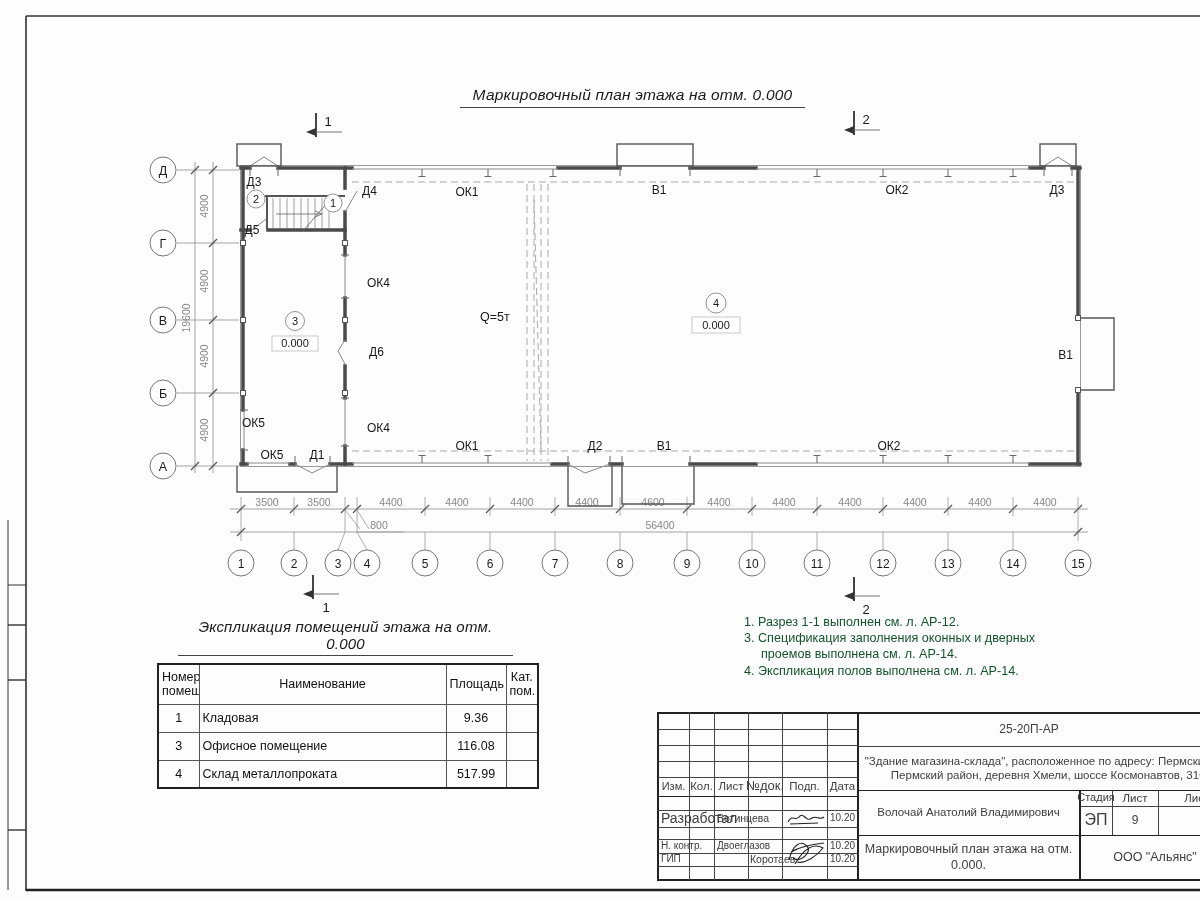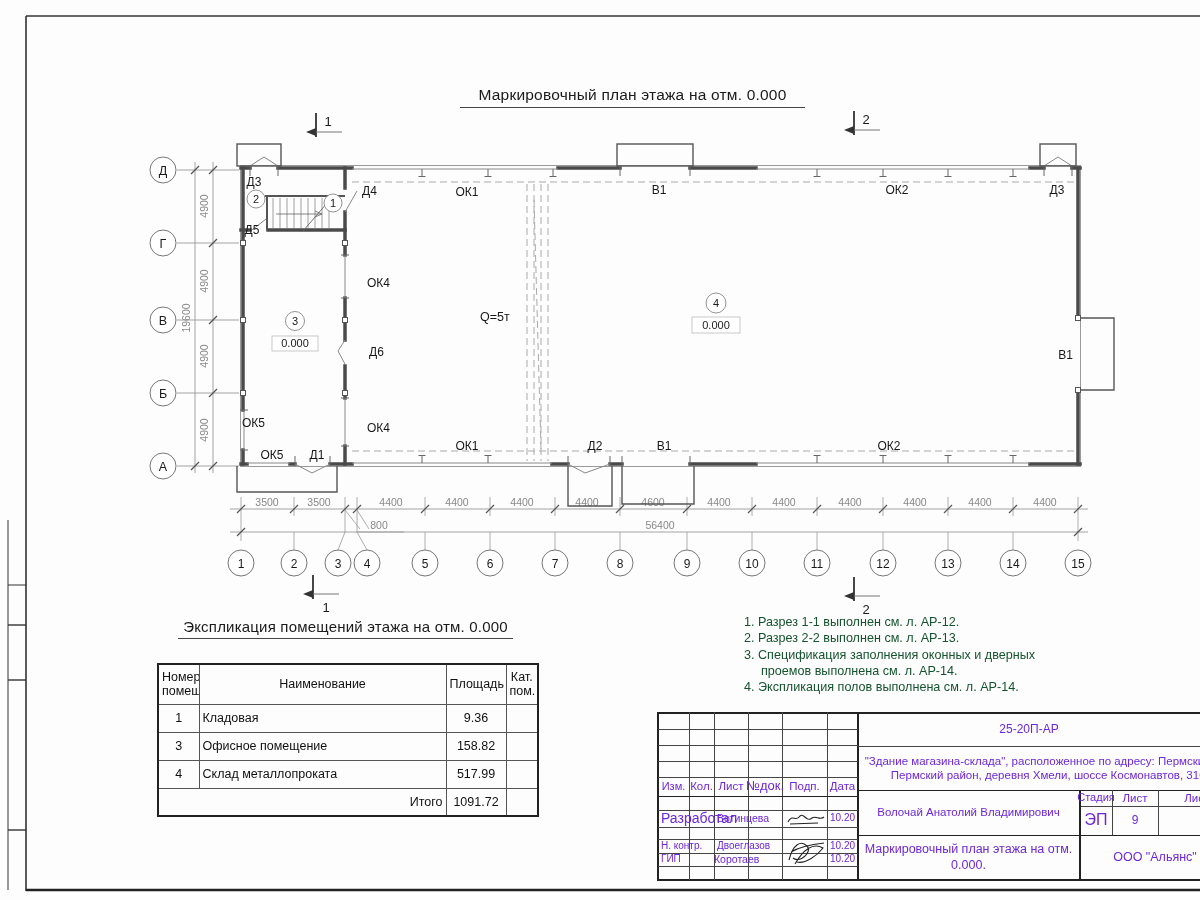--- a/index.html
+++ b/index.html
@@ -5,38 +5,38 @@
   html,body{margin:0;padding:0;}
   body{
     width:1200px;height:900px;overflow:hidden;position:relative;
     background:#fdfdfd;font-family:"Liberation Sans",sans-serif;color:#111;
   }
   .abs{position:absolute;}
   .vline{position:absolute;background:#444;width:1px;}
   .hline{position:absolute;background:#444;height:1px;}
   .major{background:#222;}
   .plan-title{
-    font-size:15.5px;color:#1a1a1a;text-align:center;
+    font-style:italic;font-size:15.5px;color:#1a1a1a;text-align:center;
     border-bottom:1.2px solid #444;padding-bottom:3px;letter-spacing:.2px;
   }
   
   table.expl{border-collapse:collapse;table-layout:fixed;width:380px;font-size:12.5px;color:#111;}
   table.expl td,table.expl th{border:1px solid #555;font-weight:normal;padding:0 3px;overflow:hidden;}
   table.expl{border:2px solid #222;}
   table.expl th{text-align:center;vertical-align:middle;line-height:1.15;}
   table.expl td{vertical-align:middle;}
   .cell-c{text-align:center;}
   .cell-l{text-align:left;padding-left:6px;margin-left:32px;}
   .cell-r{text-align:right;padding-right:5px;}
   
   .notes{font-size:12.6px;line-height:1.27;color:#14532d;}
   .notes div{padding-left:17px;text-indent:-17px;margin-bottom:.5px;}
   
   .tb-text{position:absolute;display:flex;align-items:center;justify-content:center;
-           text-align:center;color:#6d28d9;line-height:1.25;}
+           text-align:center;color:#404040;line-height:1.25;}
   .tb-left{justify-content:flex-start;text-align:left;}
 </style>
 </head>
 <body>
 
 <svg class="abs" style="left:0;top:0" width="1200" height="900" viewBox="0 0 1200 900" font-family="Liberation Sans, sans-serif">
 
   <g stroke="#333">
     <line x1="26" y1="16" x2="1200" y2="16" stroke-width="1.6"></line>
     <line x1="26" y1="16" x2="26" y2="891" stroke-width="1.6"></line>
@@ -460,40 +460,34 @@
   </tr>
   <tr style="height:28px">
     <td class="cell-c">1</td>
     <td class="cell-l">Кладовая</td>
     <td class="cell-c">9.36</td>
     <td></td>
   </tr>
   <tr style="height:28px">
     <td class="cell-c">3</td>
     <td class="cell-l">Офисное помещение</td>
-    <td class="cell-c">158.82</td>
+    <td class="cell-c">116.08</td>
     <td></td>
   </tr>
   <tr style="height:28px">
     <td class="cell-c">4</td>
     <td class="cell-l">Склад металлопроката</td>
     <td class="cell-c">517.99</td>
     <td></td>
   </tr>
-  <tr style="height:28px">
-    <td colspan="2" class="cell-r">Итого</td>
-    <td class="cell-c">1091.72</td>
-    <td></td>
-  </tr>
 </tbody>
   </table>
 
 <div class="abs notes" style="left:744px;top:615px;width:322px">
   <div>1. Разрез 1-1 выполнен см. л. АР-12.</div>
-  <div>2. Разрез 2-2 выполнен см. л. АР-13.</div>
   <div>3. Спецификация заполнения оконных и дверных проемов выполнена см. л. АР-14.</div>
   <div>4. Экспликация полов выполнена см. л. АР-14.</div>
 </div>
 
 <div>
 
   <div class="hline major" style="left:658px;top:712px;width:542px;height:2px"></div>
   <div class="hline major" style="left:658px;top:879px;width:542px;height:2px"></div>
   <div class="vline major" style="left:657px;top:712px;height:169px;width:2px"></div>
   <div class="vline major" style="left:857px;top:712px;height:169px;width:1.6px"></div>
@@ -532,21 +526,21 @@
 
   <div class="tb-text tb-left" style="left:661px;top:810px;width:53px;height:17px;font-size:14px">Разработал</div>
   <div class="tb-text tb-left" style="left:717px;top:810px;width:64px;height:17px;font-size:10.5px">Вотинцева</div>
   <div class="tb-text" style="left:827px;top:810px;width:31px;height:17px;font-size:10px">10.20</div>
 
   <div class="tb-text tb-left" style="left:661px;top:839px;width:53px;height:14px;font-size:10px">Н. контр.</div>
   <div class="tb-text tb-left" style="left:717px;top:839px;width:64px;height:14px;font-size:10px">Двоеглазов</div>
   <div class="tb-text" style="left:827px;top:839px;width:31px;height:14px;font-size:10px">10.20</div>
 
   <div class="tb-text tb-left" style="left:661px;top:853px;width:53px;height:13px;font-size:10px">ГИП</div>
-  <div class="tb-text tb-left" style="left:714px;top:853px;width:64px;height:13px;font-size:10.5px">Коротаев</div>
+  <div class="tb-text tb-left" style="left:750px;top:853px;width:64px;height:13px;font-size:10.5px">Коротаев</div>
   <div class="tb-text" style="left:827px;top:853px;width:31px;height:13px;font-size:10px">10.20</div>
 
   <svg class="abs" style="left:784px;top:811px" width="42" height="15">
     <path d="M4,11 C8,2 12,12 16,5 C20,1 22,12 28,7 C32,4 36,10 40,6 M6,13 L34,12" stroke="#222" stroke-width="1.1" fill="none"></path>
   </svg>
   <svg class="abs" style="left:783px;top:836px" width="44" height="31">
     <path d="M6,24 C10,8 18,4 24,10 C30,16 16,28 10,22 M12,28 C20,14 30,6 40,12 C34,20 22,28 14,26 M8,16 C18,10 32,8 41,7" stroke="#222" stroke-width="1.1" fill="none"></path>
   </svg>
 
   <div class="tb-text" style="left:858px;top:713px;width:342px;height:32px;font-size:12px">25-20П-АР</div>

